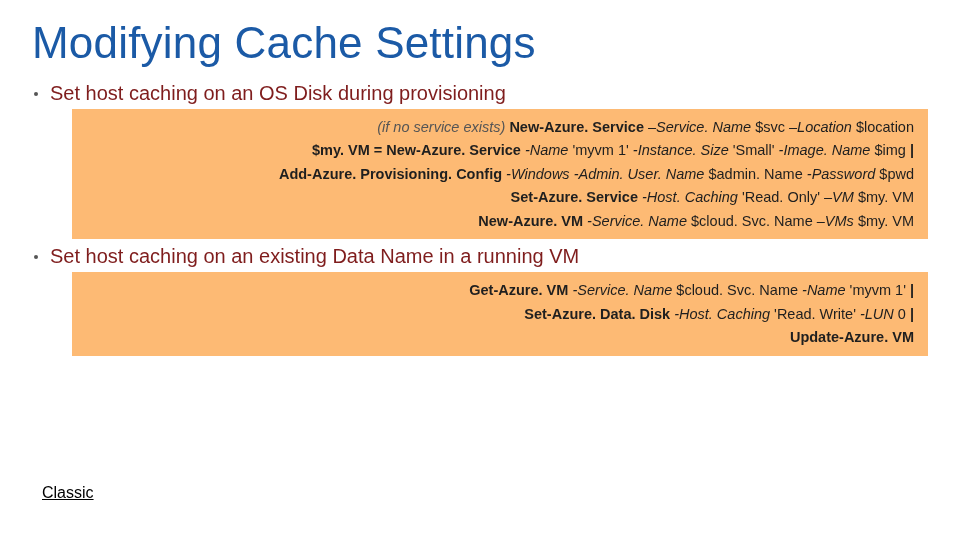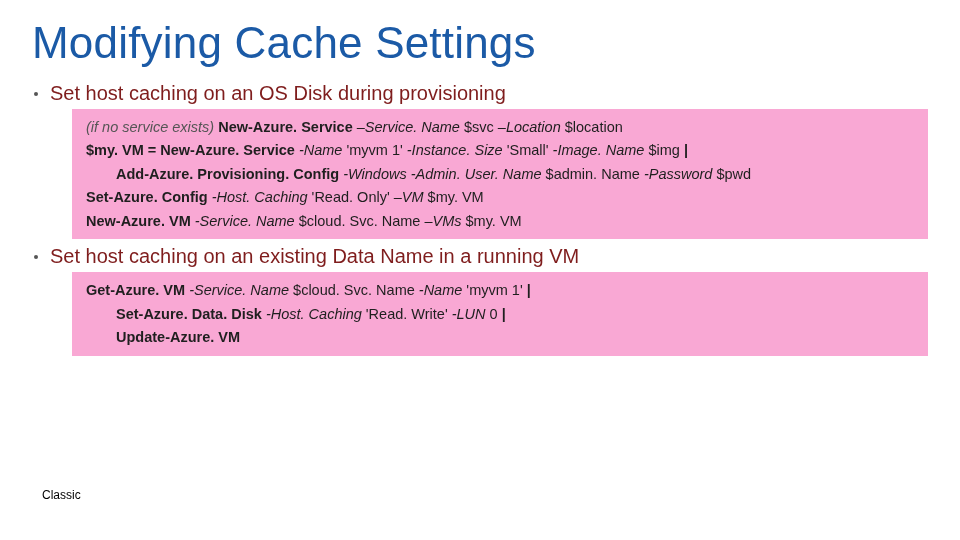--- a/index.html
+++ b/index.html
@@ -45,42 +45,44 @@
     background: #555;
     border-radius: 2px;
   }
   .bullet-text {
     font-size: 20px;
     font-weight: 400;
     color: #7f1d1d;
     margin: 0 0 4px 0;
   }
   .codebox {
-    background: #f9a8d4;
+    background: #fdba74;
     margin: 2px 0 6px 22px;
     padding: 6px 14px 6px 14px;
     font-size: 14.5px;
     line-height: 1.55;
     color: #1f1f1f;
+    text-align: right;
   }
   .codebox .line {
     margin: 1px 0;
   }
   .codebox .indent {
     padding-left: 30px;
   }
   .codebox .light { font-style: italic; color: #555; }
   .codebox .b { font-weight: 600; }
   .codebox .it { font-style: italic; }
   .bottom-label {
     position: absolute;
     left: 42px;
     bottom: 38px;
-    font-size: 12px;
+    font-size: 16px;
     color: #000;
+    text-decoration: underline;
   }
 </style>
 </head>
 <body>
 
 <div class="slide">
   <h1 class="title">Modifying Cache Settings</h1>
 
   <ul class="top">
 
@@ -90,21 +92,21 @@
         <div class="line">
           <span class="light">(if no service exists) </span><span class="b">New-Azure. Service </span><span class="it">–Service. Name </span><span>$svc </span><span class="it">–Location </span><span>$location</span>
         </div>
         <div class="line">
           <span class="b">$my. VM  =  New-Azure. Service </span><span class="it">-Name </span><span>'myvm 1' </span><span class="it">-Instance. Size </span><span>'Small' </span><span class="it">-Image. Name </span><span>$img </span><span class="b">|</span>
         </div>
         <div class="line indent">
           <span class="b">Add-Azure. Provisioning. Config </span><span class="it">-Windows -Admin. User. Name </span><span>$admin. Name </span><span class="it">-Password </span><span>$pwd</span>
         </div>
         <div class="line">
-          <span class="b">Set-Azure. Config </span><span class="it">-Host. Caching </span><span>'Read. Only' </span><span class="it">–VM </span><span>$my. VM</span>
+          <span class="b">Set-Azure. Service </span><span class="it">-Host. Caching </span><span>'Read. Only' </span><span class="it">–VM </span><span>$my. VM</span>
         </div>
         <div class="line">
           <span class="b">New-Azure. VM </span><span class="it">-Service. Name </span><span>$cloud. Svc. Name </span><span class="it">–VMs </span><span>$my. VM</span>
         </div>
       </div>
     </li>
 
     <li>
       <div class="bullet-text">Set host caching on an existing Data Name in a running VM</div>
       <div class="codebox">

